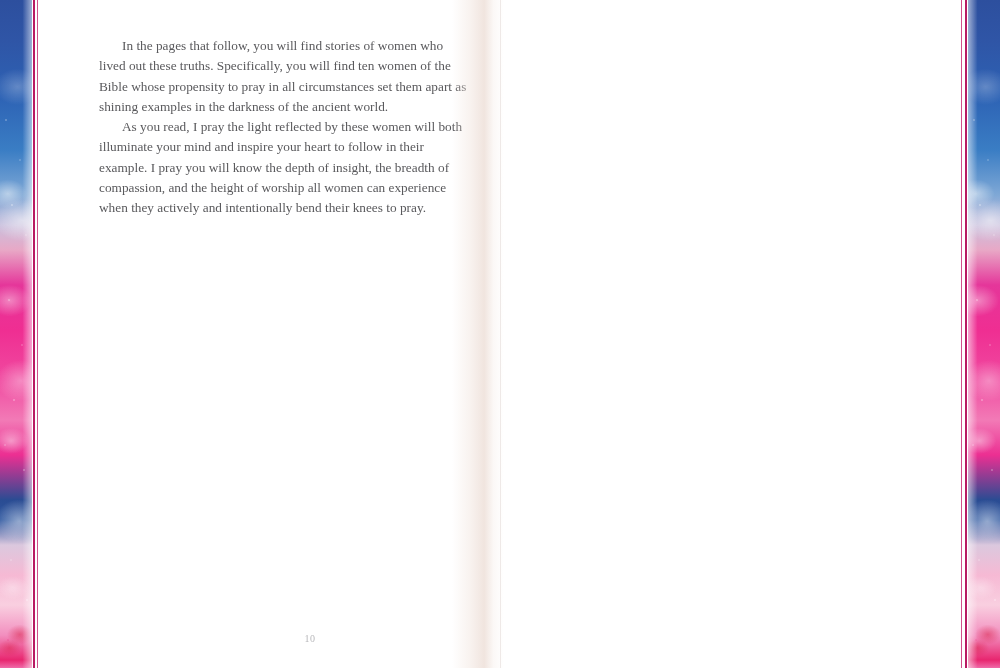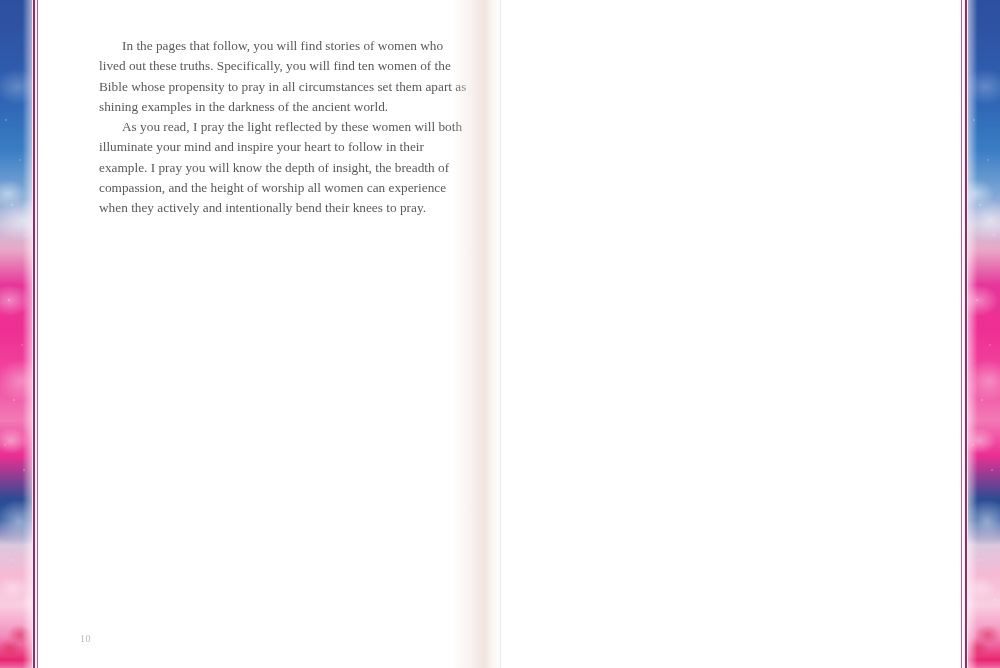--- a/index.html
+++ b/index.html
@@ -156,21 +156,21 @@
   #left-body {
     left: 59px;
     top: 36px;
     width: 372px;
   }
 
   .folio {
     position: absolute;
     bottom: 24px;
     width: 460px;
-    text-align: left;
+    text-align: center;
     color: #b8b8bb;
     font-size: 10px;
     letter-spacing: .5px;
   }
   .folio.left  { left: 40px; }
 </style>
 </head>
 <body>
 
 <div id="spread">

